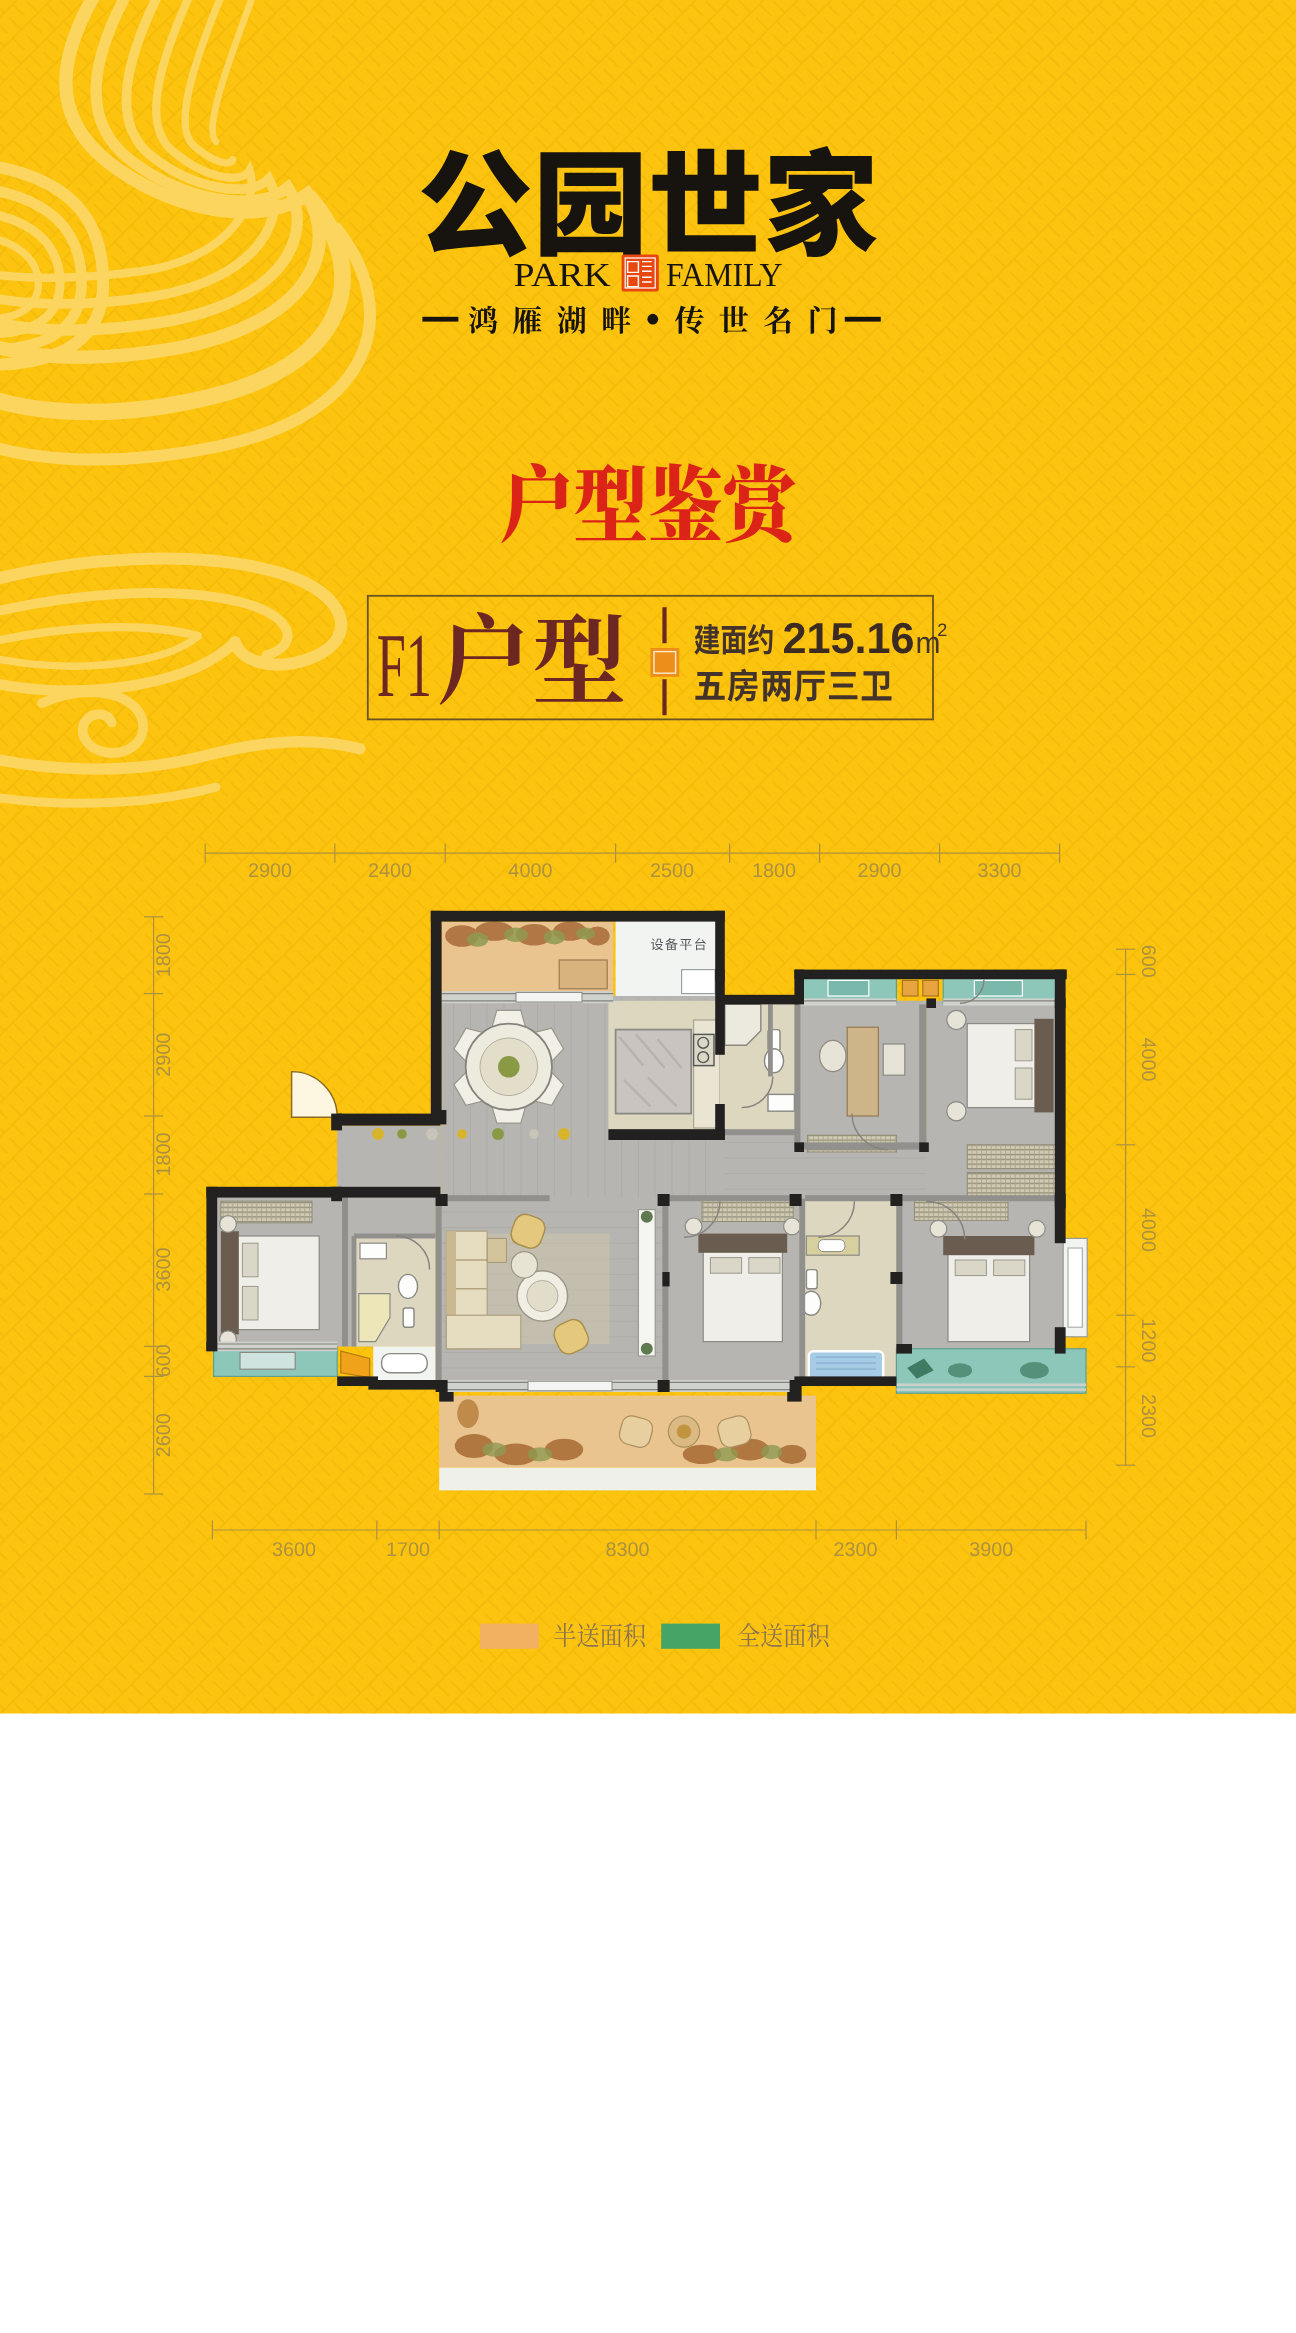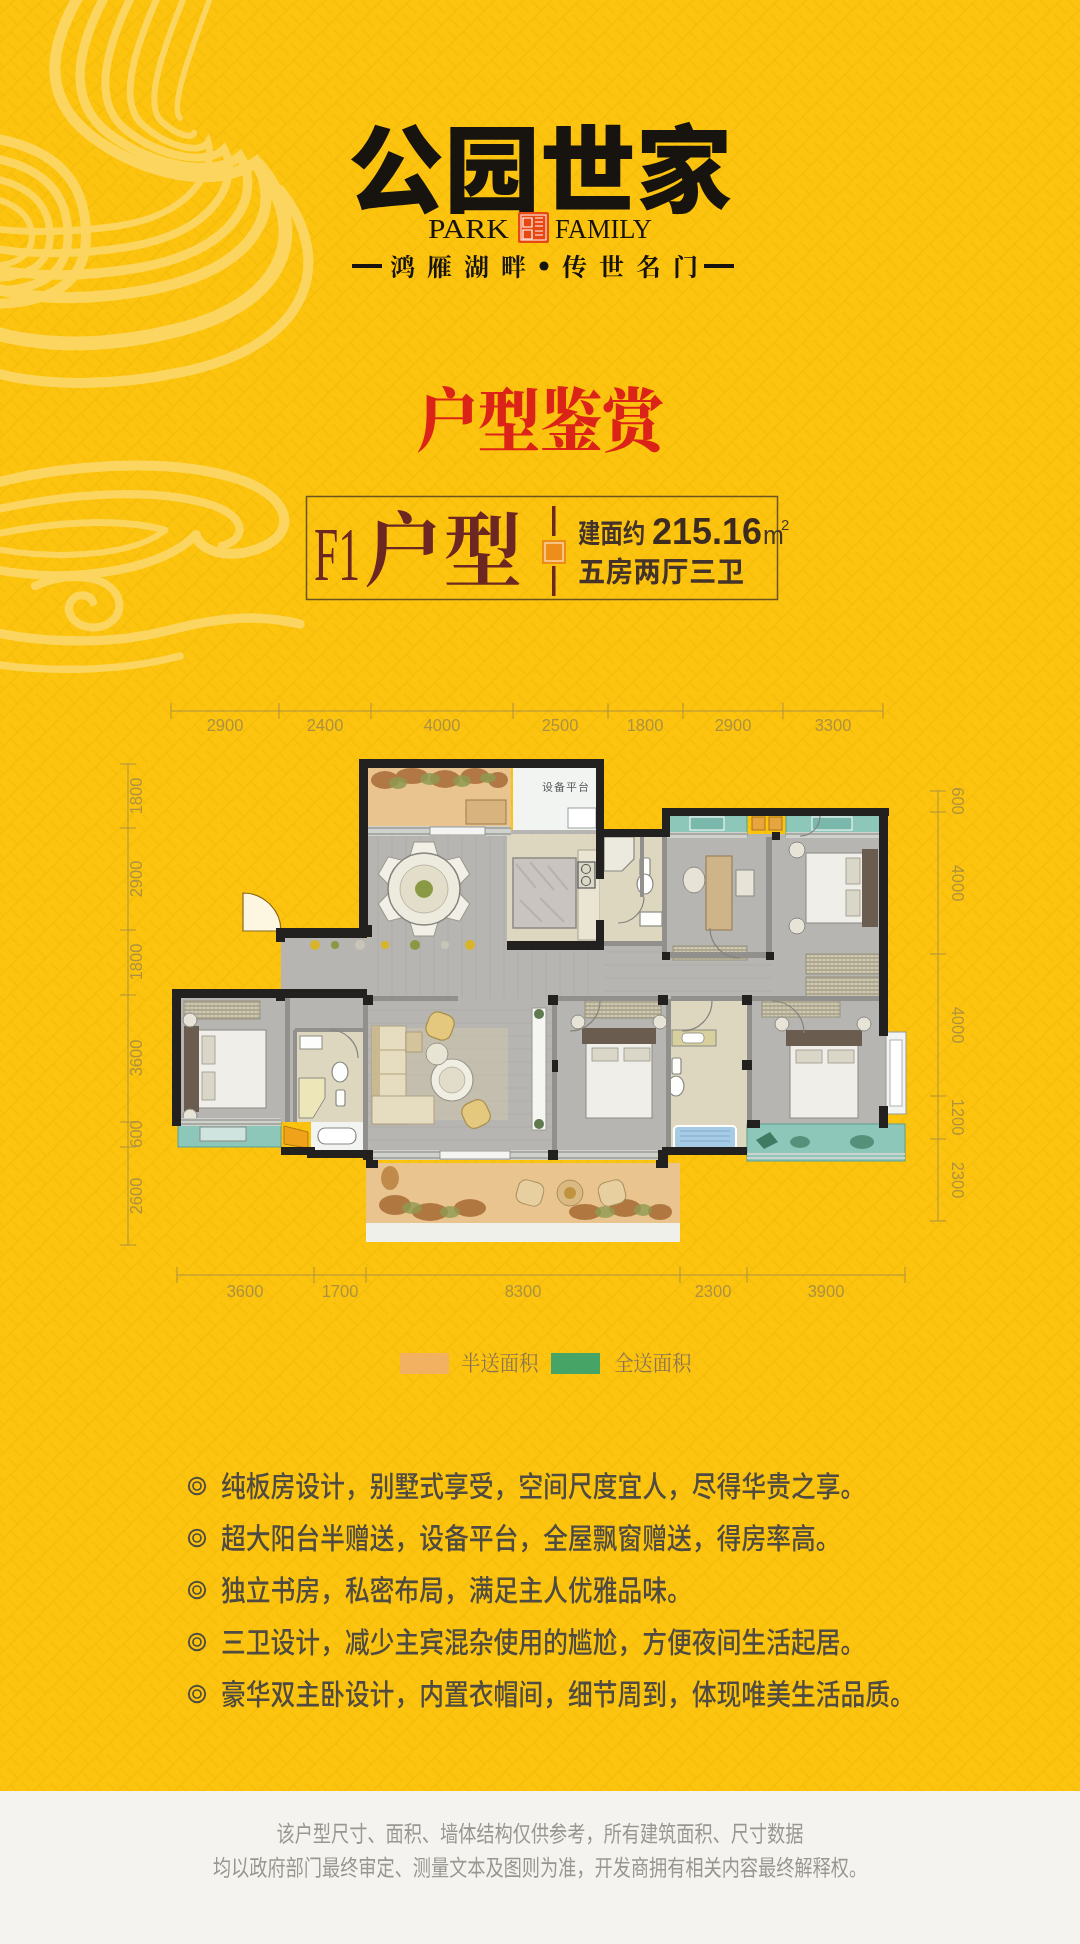--- a/index.html
+++ b/index.html
@@ -1,15 +1,15 @@
 <!DOCTYPE html>
 <html><head><meta charset="utf-8">
 <style>
 html,body{margin:0;padding:0;background:#fff;}
-#page{position:relative;width:1080px;height:1944px;overflow:hidden;font-family:"Liberation Sans",sans-serif;}
+#page{position:relative;width:1080px;height:1428px;overflow:hidden;font-family:"Liberation Sans",sans-serif;}
 </style></head><body>
 <div id="page">
 <svg width="1080" height="1944" viewBox="0 0 1080 1944">
 <defs>
 <pattern id="fret" width="20" height="20" patternUnits="userSpaceOnUse" patternTransform="rotate(45)">
 <g stroke="#efb707" stroke-width="1.2" fill="none" opacity="0.75">
 <path d="M0 5 H10 V15 H20"></path>
 <path d="M10 0 V5 M10 15 V20"></path>
 <path d="M0 15 H4 M16 5 H20"></path>
 </g>

